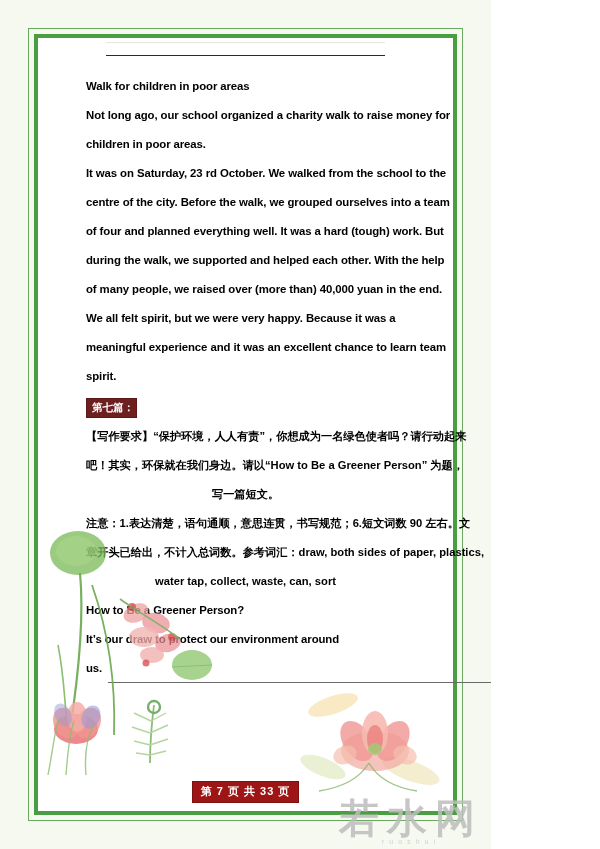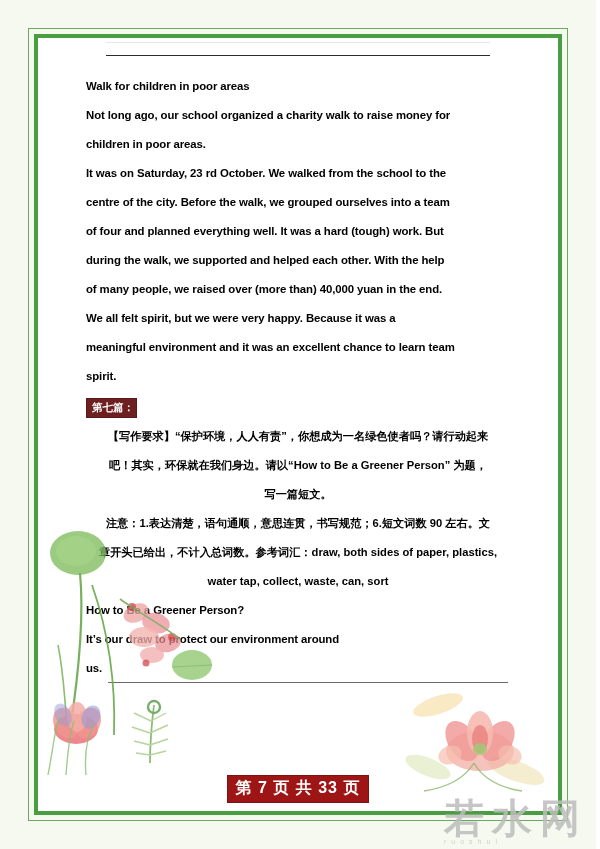--- a/index.html
+++ b/index.html
@@ -10,21 +10,21 @@
     width: 600px;
     height: 849px;
     background: #ffffff;
     font-family: "Liberation Sans", sans-serif;
     overflow: hidden;
   }
 
   
   .page {
     position: relative;
-    width: 596px;
+    width: 491px;
     height: 849px;
     background: #f5f9f0;
     box-sizing: border-box;
     overflow: hidden;
   }
 
   
   .frame-outer {
     position: absolute;
     left: 28px;
@@ -120,33 +120,34 @@
     left: 0;
     right: 0;
     bottom: 46px;
     text-align: center;
     z-index: 8;
   }
   .page-badge {
     display: inline-block;
     background: #9e1515;
     color: #ffffff;
-    font-size: 16px;
+    font-size: 11px;
     font-weight: bold;
     padding: 2px 8px 3px 8px;
     letter-spacing: 1px;
     border: 1px solid #7d1010;
   }
 
   
   .watermark {
     position: absolute;
     right: 8px;
     bottom: 4px;
     z-index: 9;
+    text-align: center;
     pointer-events: none;
   }
   .watermark-main {
     font-size: 40px;
     font-weight: bold;
     color: #bdbdbd;
     letter-spacing: 8px;
     line-height: 44px;
     opacity: 0.85;
   }
@@ -281,21 +282,21 @@
 
       <div class="line-en">Walk for children in poor areas</div>
       <div class="line-en">Not long ago, our school organized a charity walk to raise money for</div>
       <div class="line-en">children in poor areas.</div>
       <div class="line-en">It was on Saturday, 23 rd October. We walked from the school to the</div>
       <div class="line-en">centre of the city. Before the walk, we grouped ourselves into a team</div>
       <div class="line-en">of four and planned everything well. It was a hard (tough) work. But</div>
       <div class="line-en">during the walk, we supported and helped each other. With the help</div>
       <div class="line-en">of many people, we raised over (more than) 40,000 yuan in the end.</div>
       <div class="line-en">We all felt spirit, but we were very happy. Because it was a</div>
-      <div class="line-en">meaningful environment and it was an excellent chance to learn team</div>
+      <div class="line-en">meaningful experience and it was an excellent chance to learn team</div>
       <div class="line-en">spirit.</div>
 
       <div>
         <span class="badge-section">第七篇：</span>
       </div>
 
       <div class="line-cn">【写作要求】“保护环境，人人有责”，你想成为一名绿色使者吗？请行动起来</div>
       <div class="line-cn">吧！其实，环保就在我们身边。请以“How to Be a Greener Person” 为题，</div>
       <div class="line-cn">写一篇短文。</div>
 

